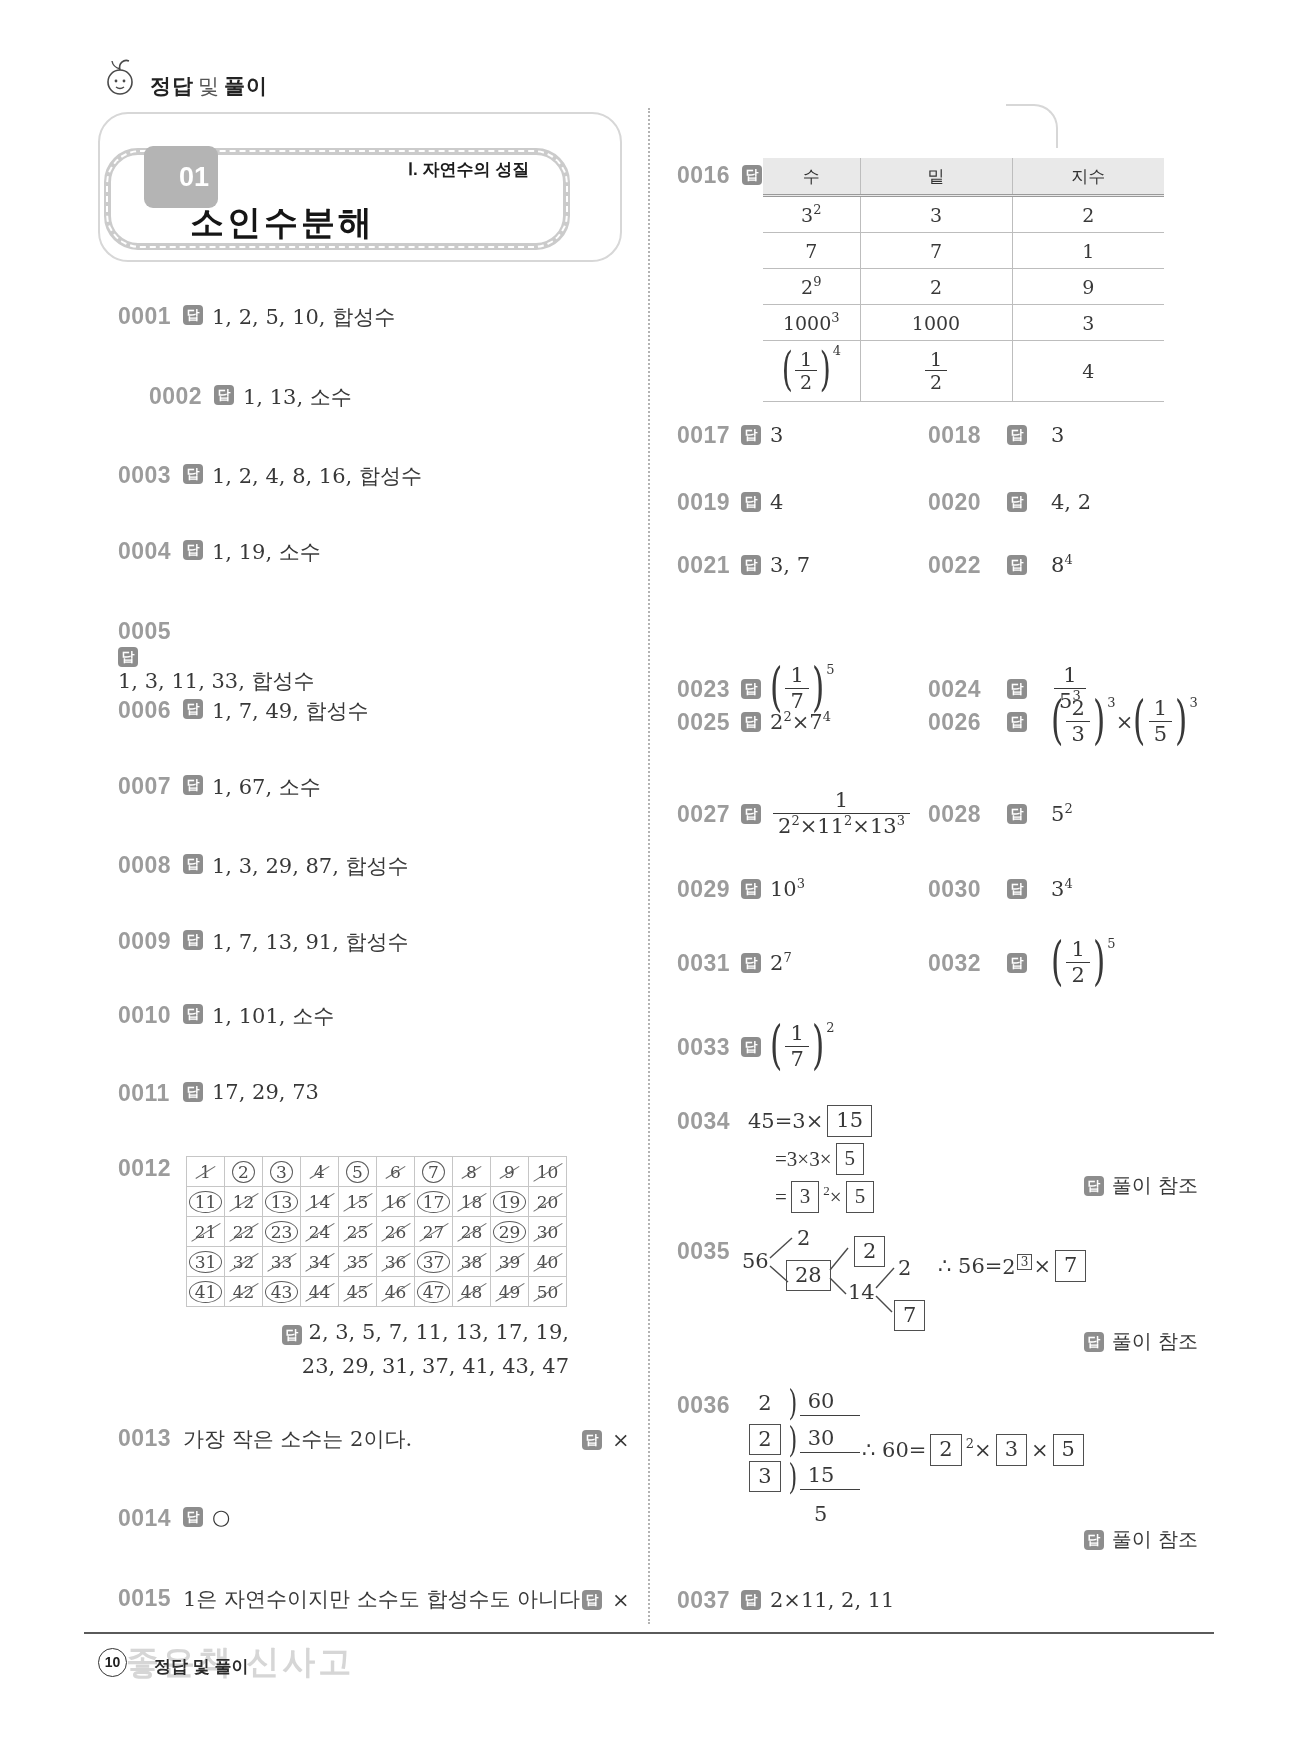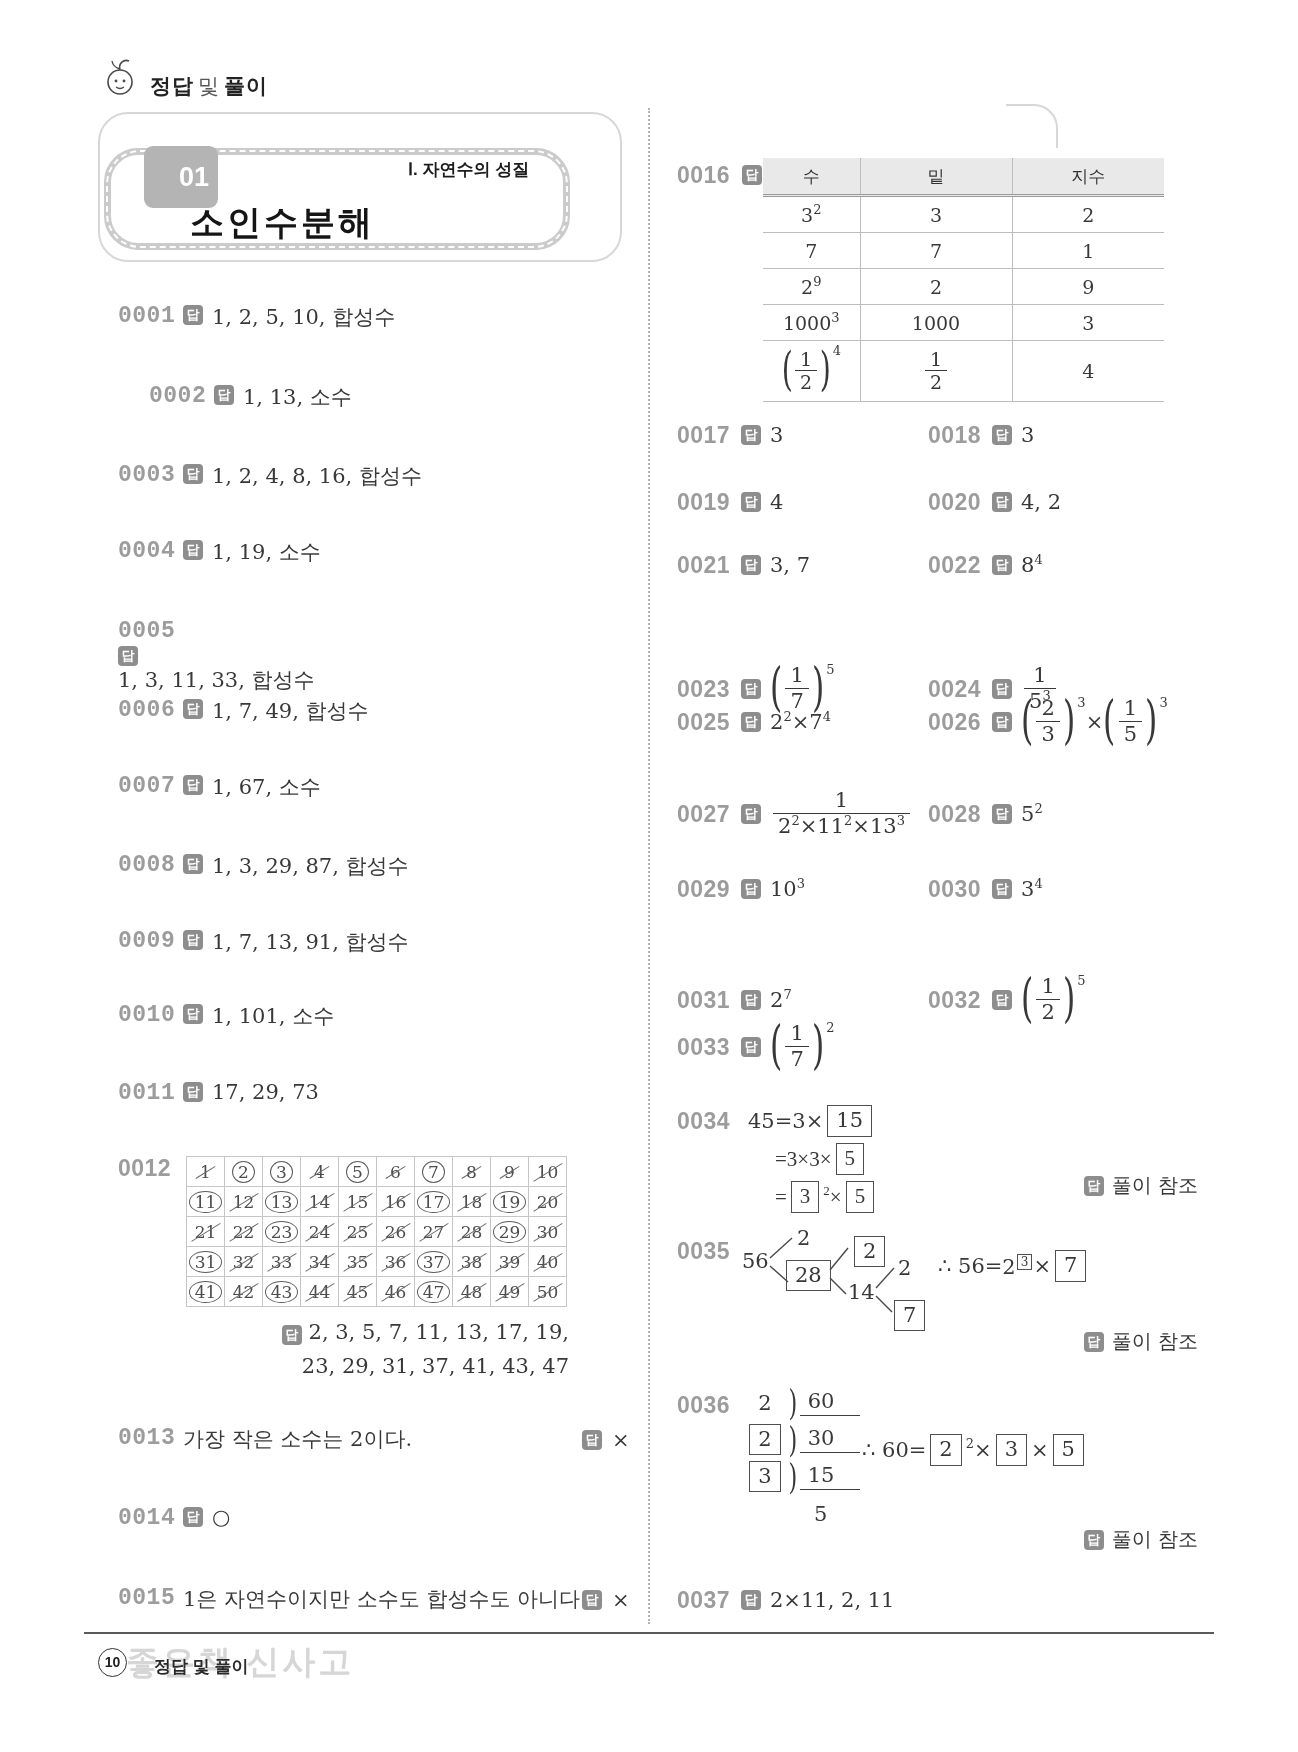--- a/index.html
+++ b/index.html
@@ -24,25 +24,25 @@
            border:7px solid #cbcbcb;border-radius:34px;}
   .chapbox::before{content:"";position:absolute;inset:-5px;border:2px dashed #fff;border-radius:34px;pointer-events:none;}
   .chaptab-shadow{position:absolute;left:188px;top:152px;width:28px;height:32px;background:#848484;border-radius:0 9px 9px 0;}
   .chaptab{position:absolute;left:144px;top:146px;width:48px;height:62px;background:#b4b4b4;border-radius:9px;
            color:#fff;font:bold 27px/62px "Liberation Sans",sans-serif;text-align:center;padding-left:26px;}
   .chaptitle{position:absolute;left:190px;top:200px;font-weight:bold;font-size:34px;color:#151515;letter-spacing:3px;}
   .chapunit{position:absolute;left:408px;top:158px;font-weight:bold;font-size:17px;color:#1b1b1b;}
   
   .vdots{position:absolute;left:648px;top:108px;height:1516px;border-left:2px dotted #b3b3b3;}
   .litem{position:absolute;left:118px;display:flex;align-items:flex-start;}
-  .litem .idlabel{width:65px;flex:none;font-family:Liberation Mono, monospace;}
+  .litem .idlabel{width:65px;flex:none;}
   .litem .badge{margin-top:2px;margin-right:9px;}
   .prow{position:absolute;left:677px;width:523px;display:flex;align-items:center;}
   .pcell{display:flex;align-items:center;width:251px;flex:none;}
-  .pcell.c2{width:auto;}
+  .pcell.c2{width:auto;gap:15px;}
   .pcell .idlabel{width:64px;flex:none;}
   .pcell .badge{margin-right:9px;}
   
   .mathline{font-size:21px;display:inline-flex;align-items:center;}
   .mtxt{white-space:pre;}
   sup{font-size:13px;line-height:0;vertical-align:8px;}
   .mfrac{display:inline-block;text-align:center;vertical-align:middle;margin:0 3px;line-height:1.12;}
   .fn{display:block;padding:0 5px;}
   .fd{display:block;border-top:1.4px solid #383838;padding:1px 5px 0;}
   .paren{font-size:250%;font-weight:normal;display:inline-block;transform:scaleX(.6);line-height:0;
@@ -516,21 +516,21 @@
         </span>
       </div>
       <div class="pcell c2">
         <span class="idlabel">0030</span>
         <span class="badge">답</span>
         <span class="mathline">
           <span class="msup"><span class="mb">3</span><sup>4</sup></span>
         </span>
       </div>
     </div>
-    <div class="prow" style="top: 923px; height: 80px; margin-top: 37px;">
+    <div class="prow" style="top: 923px; height: 80px;">
       <div class="pcell">
         <span class="idlabel">0031</span>
         <span class="badge">답</span>
         <span class="mathline">
           <span class="msup"><span class="mb">2</span><sup>7</sup></span>
         </span>
       </div>
       <div class="pcell c2">
         <span class="idlabel">0032</span>
         <span class="badge">답</span>

